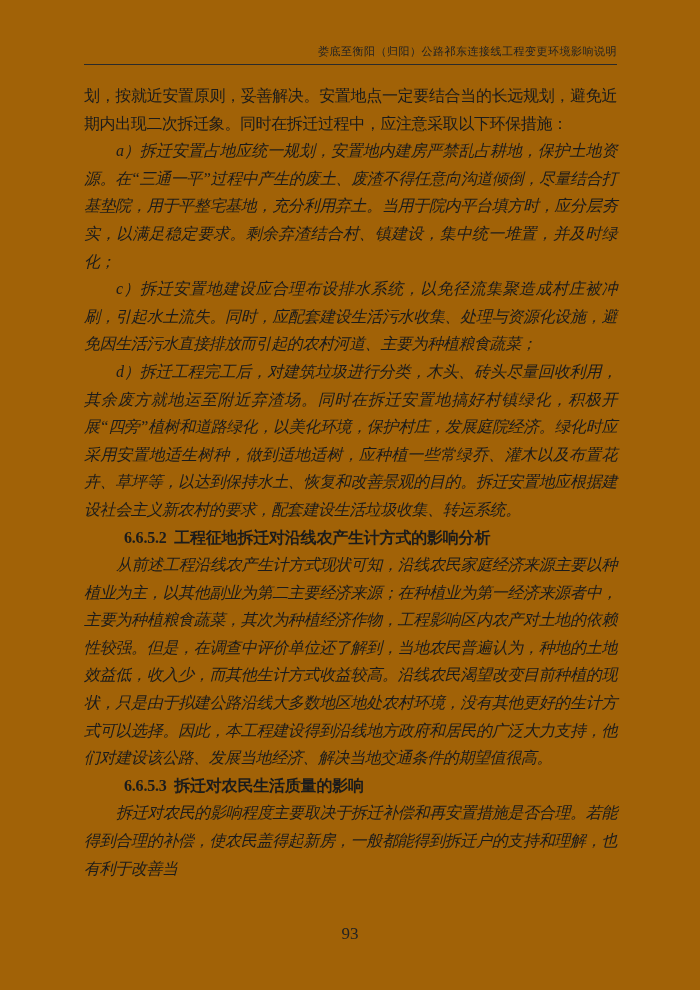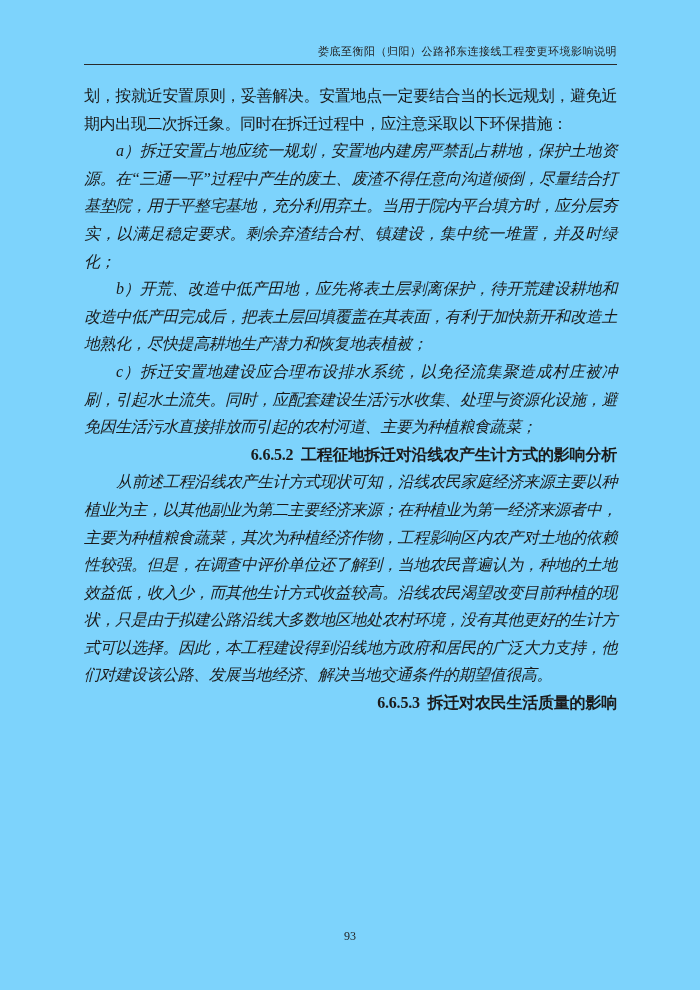--- a/index.html
+++ b/index.html
@@ -1,21 +1,21 @@
 <!DOCTYPE html>
 <html><head>
 <meta charset="utf-8">
 <style>
   html, body { margin: 0; padding: 0; background: #ffffff; }
   .page {
     position: relative;
     width: 700px;
     height: 990px;
     margin: 0 auto;
-    background: #7dd3fc;
+    background: #a16207;
     color: #1b1b1b;
     font-family: "Liberation Serif", "DejaVu Serif", serif;
     overflow: hidden;
     box-sizing: border-box;
     padding-left: 28px;
   }
   .doc-header {
     position: absolute;
     top: 44px;
     left: 84px;
@@ -37,51 +37,52 @@
     margin: 0;
     font-size: 16px;
     line-height: 27.6px;
     text-align: justify;
     letter-spacing: -0.4px;
     color: #1b1b1b;
   }
   .doc-body p.indent { text-indent: 2em; font-style: italic; }
   .doc-body h3.heading {
     font-weight: bold;
-    text-align: right;
+    text-align: left;
     white-space: pre-wrap;
     letter-spacing: -0.2px;
     margin-left: 40px;
   }
   .page-number {
     position: absolute;
     bottom: 46px;
     left: 0;
     right: 0;
     text-align: center;
-    font-size: 12px;
+    font-size: 17px;
     color: #222;
   }
 </style>
 </head>
 <body>
 
 <div class="page">
 
   <div class="doc-header">
     <span>娄底至衡阳（归阳）公路祁东连接线工程变更环境影响说明</span>
   </div>
 
   <main class="doc-body">
       <p class="paragraph">划，按就近安置原则，妥善解决。安置地点一定要结合当的长远规划，避免近期内出现二次拆迁象。同时在拆迁过程中，应注意采取以下环保措施：</p>
       <p class="paragraph indent">a）拆迁安置占地应统一规划，安置地内建房严禁乱占耕地，保护土地资源。在“三通一平”过程中产生的废土、废渣不得任意向沟道倾倒，尽量结合打基垫院，用于平整宅基地，充分利用弃土。当用于院内平台填方时，应分层夯实，以满足稳定要求。剩余弃渣结合村、镇建设，集中统一堆置，并及时绿化；</p>
-      <p class="paragraph indent">b）开荒、改造中低产田地，应先将表土层剥离保护，待开荒建设耕地和改造中低产田完成后，把表土层回填覆盖在其表面，有利于加快新开和改造土地熟化，尽快提高耕地生产潜力和恢复地表植被；</p>
       <p class="paragraph indent">c）拆迁安置地建设应合理布设排水系统，以免径流集聚造成村庄被冲刷，引起水土流失。同时，应配套建设生活污水收集、处理与资源化设施，避免因生活污水直接排放而引起的农村河道、主要为种植粮食蔬菜；</p>
+      <p class="paragraph indent">d）拆迁工程完工后，对建筑垃圾进行分类，木头、砖头尽量回收利用，其余废方就地运至附近弃渣场。同时在拆迁安置地搞好村镇绿化，积极开展“四旁”植树和道路绿化，以美化环境，保护村庄，发展庭院经济。绿化时应采用安置地适生树种，做到适地适树，应种植一些常绿乔、灌木以及布置花卉、草坪等，以达到保持水土、恢复和改善景观的目的。拆迁安置地应根据建设社会主义新农村的要求，配套建设生活垃圾收集、转运系统。</p>
       <h3 class="heading">6.6.5.2  工程征地拆迁对沿线农产生计方式的影响分析</h3>
       <p class="paragraph indent">从前述工程沿线农产生计方式现状可知，沿线农民家庭经济来源主要以种植业为主，以其他副业为第二主要经济来源；在种植业为第一经济来源者中，主要为种植粮食蔬菜，其次为种植经济作物，工程影响区内农产对土地的依赖性较强。但是，在调查中评价单位还了解到，当地农民普遍认为，种地的土地效益低，收入少，而其他生计方式收益较高。沿线农民渴望改变目前种植的现状，只是由于拟建公路沿线大多数地区地处农村环境，没有其他更好的生计方式可以选择。因此，本工程建设得到沿线地方政府和居民的广泛大力支持，他们对建设该公路、发展当地经济、解决当地交通条件的期望值很高。</p>
       <h3 class="heading">6.6.5.3  拆迁对农民生活质量的影响</h3>
+      <p class="paragraph indent">拆迁对农民的影响程度主要取决于拆迁补偿和再安置措施是否合理。若能得到合理的补偿，使农民盖得起新房，一般都能得到拆迁户的支持和理解，也有利于改善当</p>
     </main>
 
   <div class="page-number">
     <span>93</span>
   </div>
 
 </div>
 
 </body></html>

